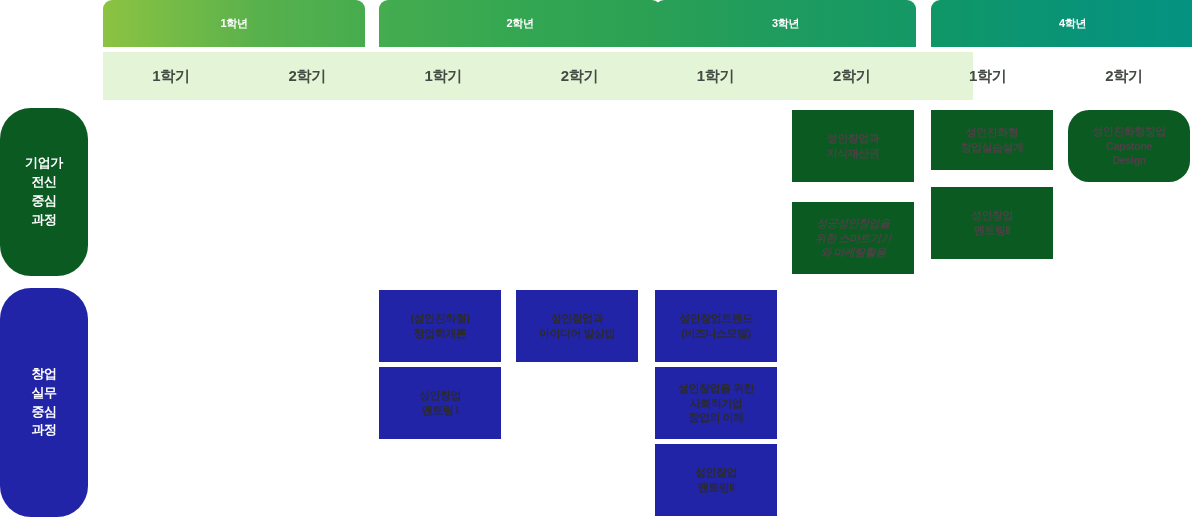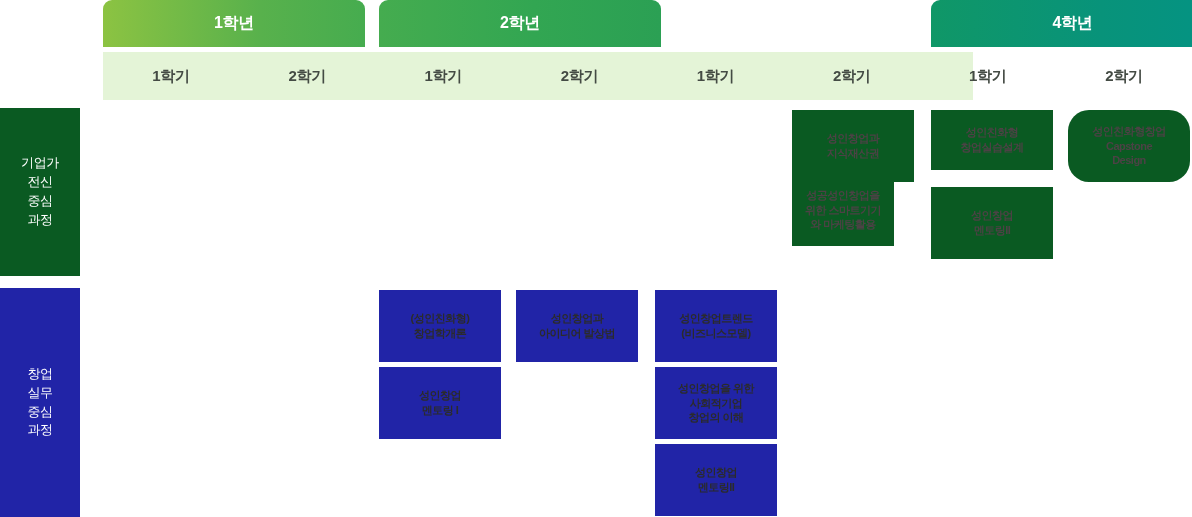--- a/index.html
+++ b/index.html
@@ -19,21 +19,21 @@
   }
 
   
   .year-bar {
     position: absolute;
     top: 0;
     height: 47px;
     border-top-left-radius: 9px;
     border-top-right-radius: 9px;
     color: #ffffff;
-    font-size: 16px;
+    font-size: 11px;
     font-weight: bold;
     display: flex;
     align-items: center;
     justify-content: center;
     letter-spacing: -0.3px;
   }
   .year-1 { left: 103px; width: 262px; background: linear-gradient(to right, #8cc342 0%, #58b14c 60%, #46ac4f 100%); }
   .year-2 { left: 379px; width: 282px; background: linear-gradient(to right, #45ac4f 0%, #32a652 55%, #2ba054 100%); }
   .year-3 { left: 655px; width: 261px; background: linear-gradient(to right, #2aa055 0%, #1d9b5f 55%, #159866 100%); }
   .year-4 { left: 931px; width: 283px; background: linear-gradient(to right, #109767 0%, #08937a 60%, #049383 100%); }
@@ -57,31 +57,32 @@
     color: #444b44;
     font-size: 15px;
     font-weight: bold;
     letter-spacing: -0.3px;
   }
 
   
   .track-label {
     position: absolute;
     left: 0;
-    width: 80px;
+    width: 88px;
     display: flex;
     flex-direction: column;
     align-items: center;
     justify-content: center;
     color: #ffffff;
     font-size: 13px;
-    font-weight: normal;
+    font-weight: bold;
     line-height: 1.45;
     letter-spacing: -0.4px;
     text-align: center;
+    border-radius: 31px;
   }
   .track-green { top: 108px; height: 168px; background: #0a5a22; }
   .track-blue  { top: 288px; height: 229px; background: #2124a7; }
 
   
   .course {
     position: absolute;
     display: flex;
     align-items: center;
     justify-content: center;
@@ -99,20 +100,23 @@
 </head>
 <body>
 
 <div id="root">
 
   <div class="year-bar year-1">
     <span>1학년</span>
   </div>
   <div class="year-bar year-2">
     <span>2학년</span>
+  </div>
+  <div class="year-bar year-3">
+    <span>3학년</span>
   </div>
   <div class="year-bar year-4">
     <span>4학년</span>
   </div>
 
   <div class="sem-strip" id="sem-strip">
       <div class="sem-cell" style="left: 0px; width: 136.125px;">
         <span>1학기</span>
       </div>
       <div class="sem-cell" style="left: 136.125px; width: 136.125px;">
@@ -147,21 +151,21 @@
   <div class="track-label track-blue">
     <span>창업</span>
     <span>실무</span>
     <span>중심</span>
     <span>과정</span>
   </div>
 
   <div id="course-layer">
       <div class="course green" style="left: 792px; width: 122px; height: 72px; top: 110px;"><span>성인창업과
 지식재산권</span></div>
-      <div class="course green" style="left: 792px; width: 102px; height: 72px; top: 174px;"><span>성공성인창업을
+      <div class="course green" style="left: 792px; width: 122px; height: 72px; top: 202px; font-style: italic;"><span>성공성인창업을
 위한 스마트기기
 와 마케팅활용</span></div>
       <div class="course green" style="left: 931px; width: 122px; height: 60px; top: 110px;"><span>성인친화형
 창업실습설계</span></div>
       <div class="course green" style="left: 931px; width: 122px; height: 72px; top: 187px;"><span>성인창업
 멘토링II</span></div>
       <div class="course green" style="left: 1068px; width: 122px; height: 72px; top: 110px; border-radius: 21px;"><span>성인친화형창업
 Capstone
 Design</span></div>
       <div class="course blue" style="left: 379px; width: 122px; height: 72px; top: 290px;"><span>(성인친화형)

